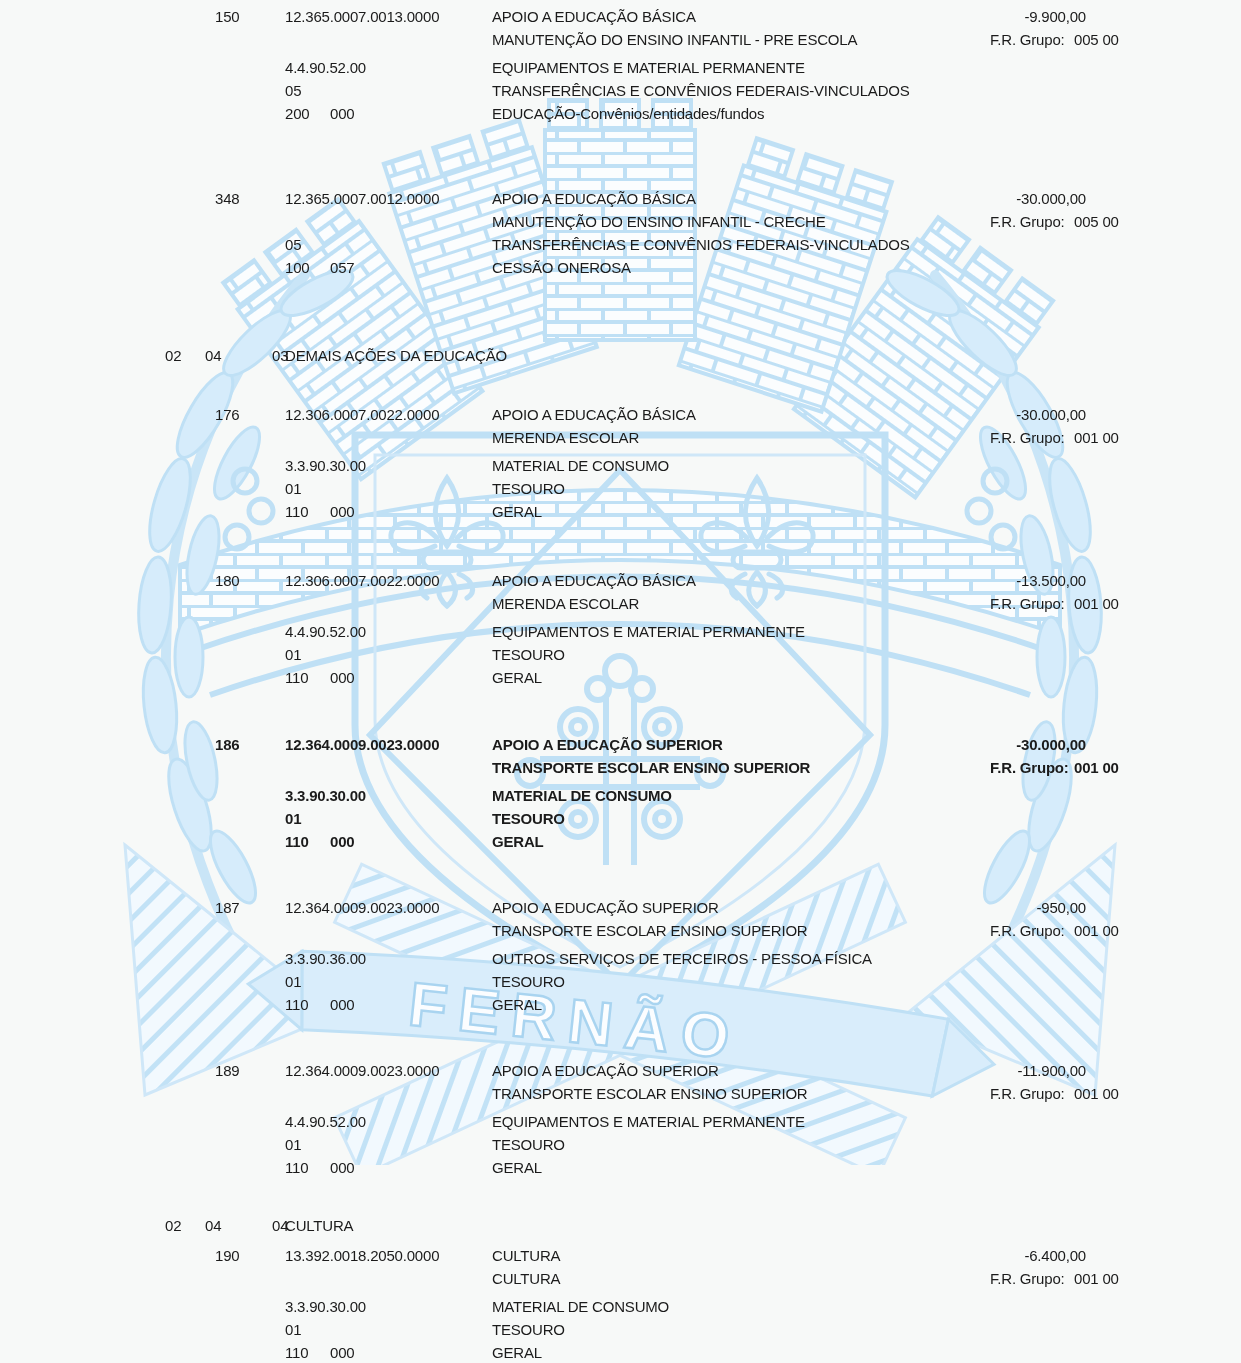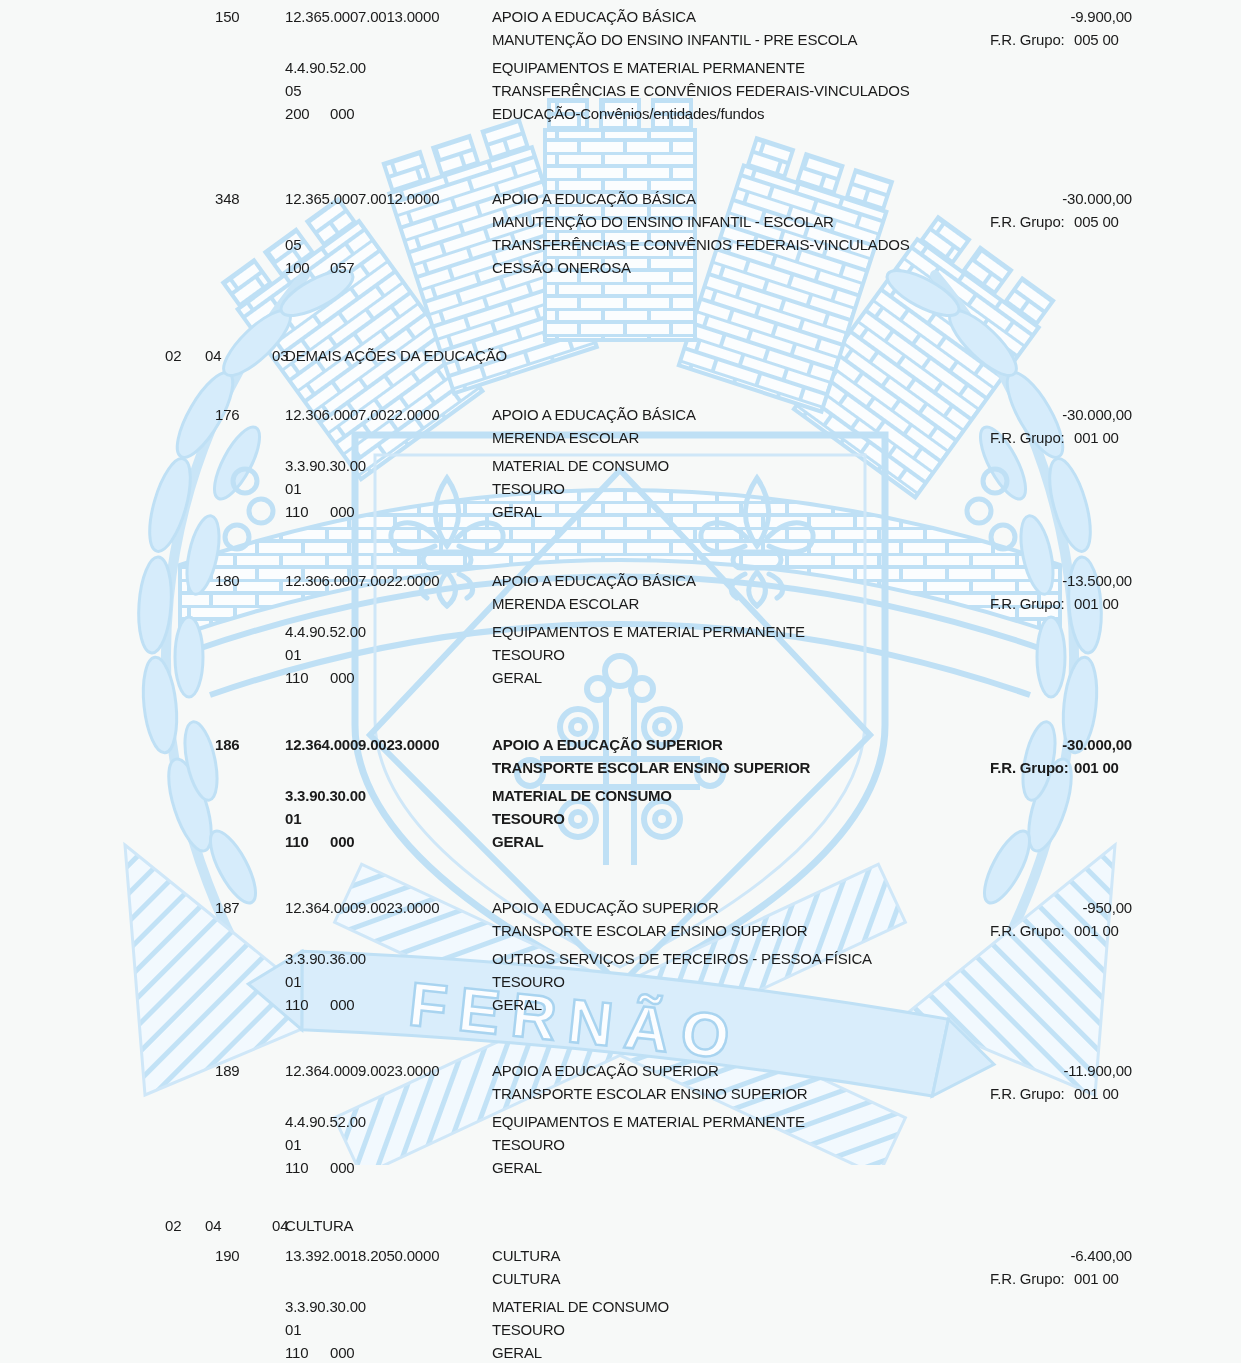--- a/index.html
+++ b/index.html
@@ -11,21 +11,21 @@
   }
   .watermark{position:absolute;left:85px;top:85px;width:1070px;height:1080px;z-index:0;}
   .doc{position:absolute;inset:0;z-index:1;padding-top:8px;}
   .line{position:relative;height:23px;white-space:nowrap;}
   .l3{margin-top:5px;}
   .col{position:absolute;top:0;}
   .row-num{left:215px;}
   .code{left:285px;}
   .code-b{left:330px;text-align:right;}
   .desc{left:492px;}
-  .value{left:870px;width:262px;text-align:right;}
+  .value{left:824px;width:262px;text-align:right;}
   .fr-label{left:990px;}
   .fr-value{left:1074px;}
   .s1{left:165px;}
   .s2{left:205px;}
   .s3{left:245px;margin-left:27px;}
   .s-title{left:285px;}
   .section-header{position:relative;height:23px;white-space:nowrap;padding-left:48px;}
   .doc > :nth-child(1){margin-bottom:62px;}
   .doc > :nth-child(2){margin-bottom:65px;}
   .doc > :nth-child(3){margin-bottom:6px;}
@@ -170,21 +170,21 @@
   </div>
 
   <div class="entry">
     <div class="line">
       <span class="col row-num">348</span>
       <span class="col code">12.365.0007.0012.0000</span>
       <span class="col desc">APOIO A EDUCAÇÃO BÁSICA</span>
       <span class="col value">-30.000,00</span>
     </div>
     <div class="line">
-      <span class="col desc">MANUTENÇÃO DO ENSINO INFANTIL - ESCOLAR</span>
+      <span class="col desc">MANUTENÇÃO DO ENSINO INFANTIL - CRECHE</span>
       <span class="col fr-label">F.R. Grupo:</span>
       <span class="col fr-value">005 00</span>
     </div>
     <div class="line">
       <span class="col code">05</span>
       <span class="col desc">TRANSFERÊNCIAS E CONVÊNIOS FEDERAIS-VINCULADOS</span>
     </div>
     <div class="line">
       <span class="col code">100</span>
       <span class="col code-b">057</span>

